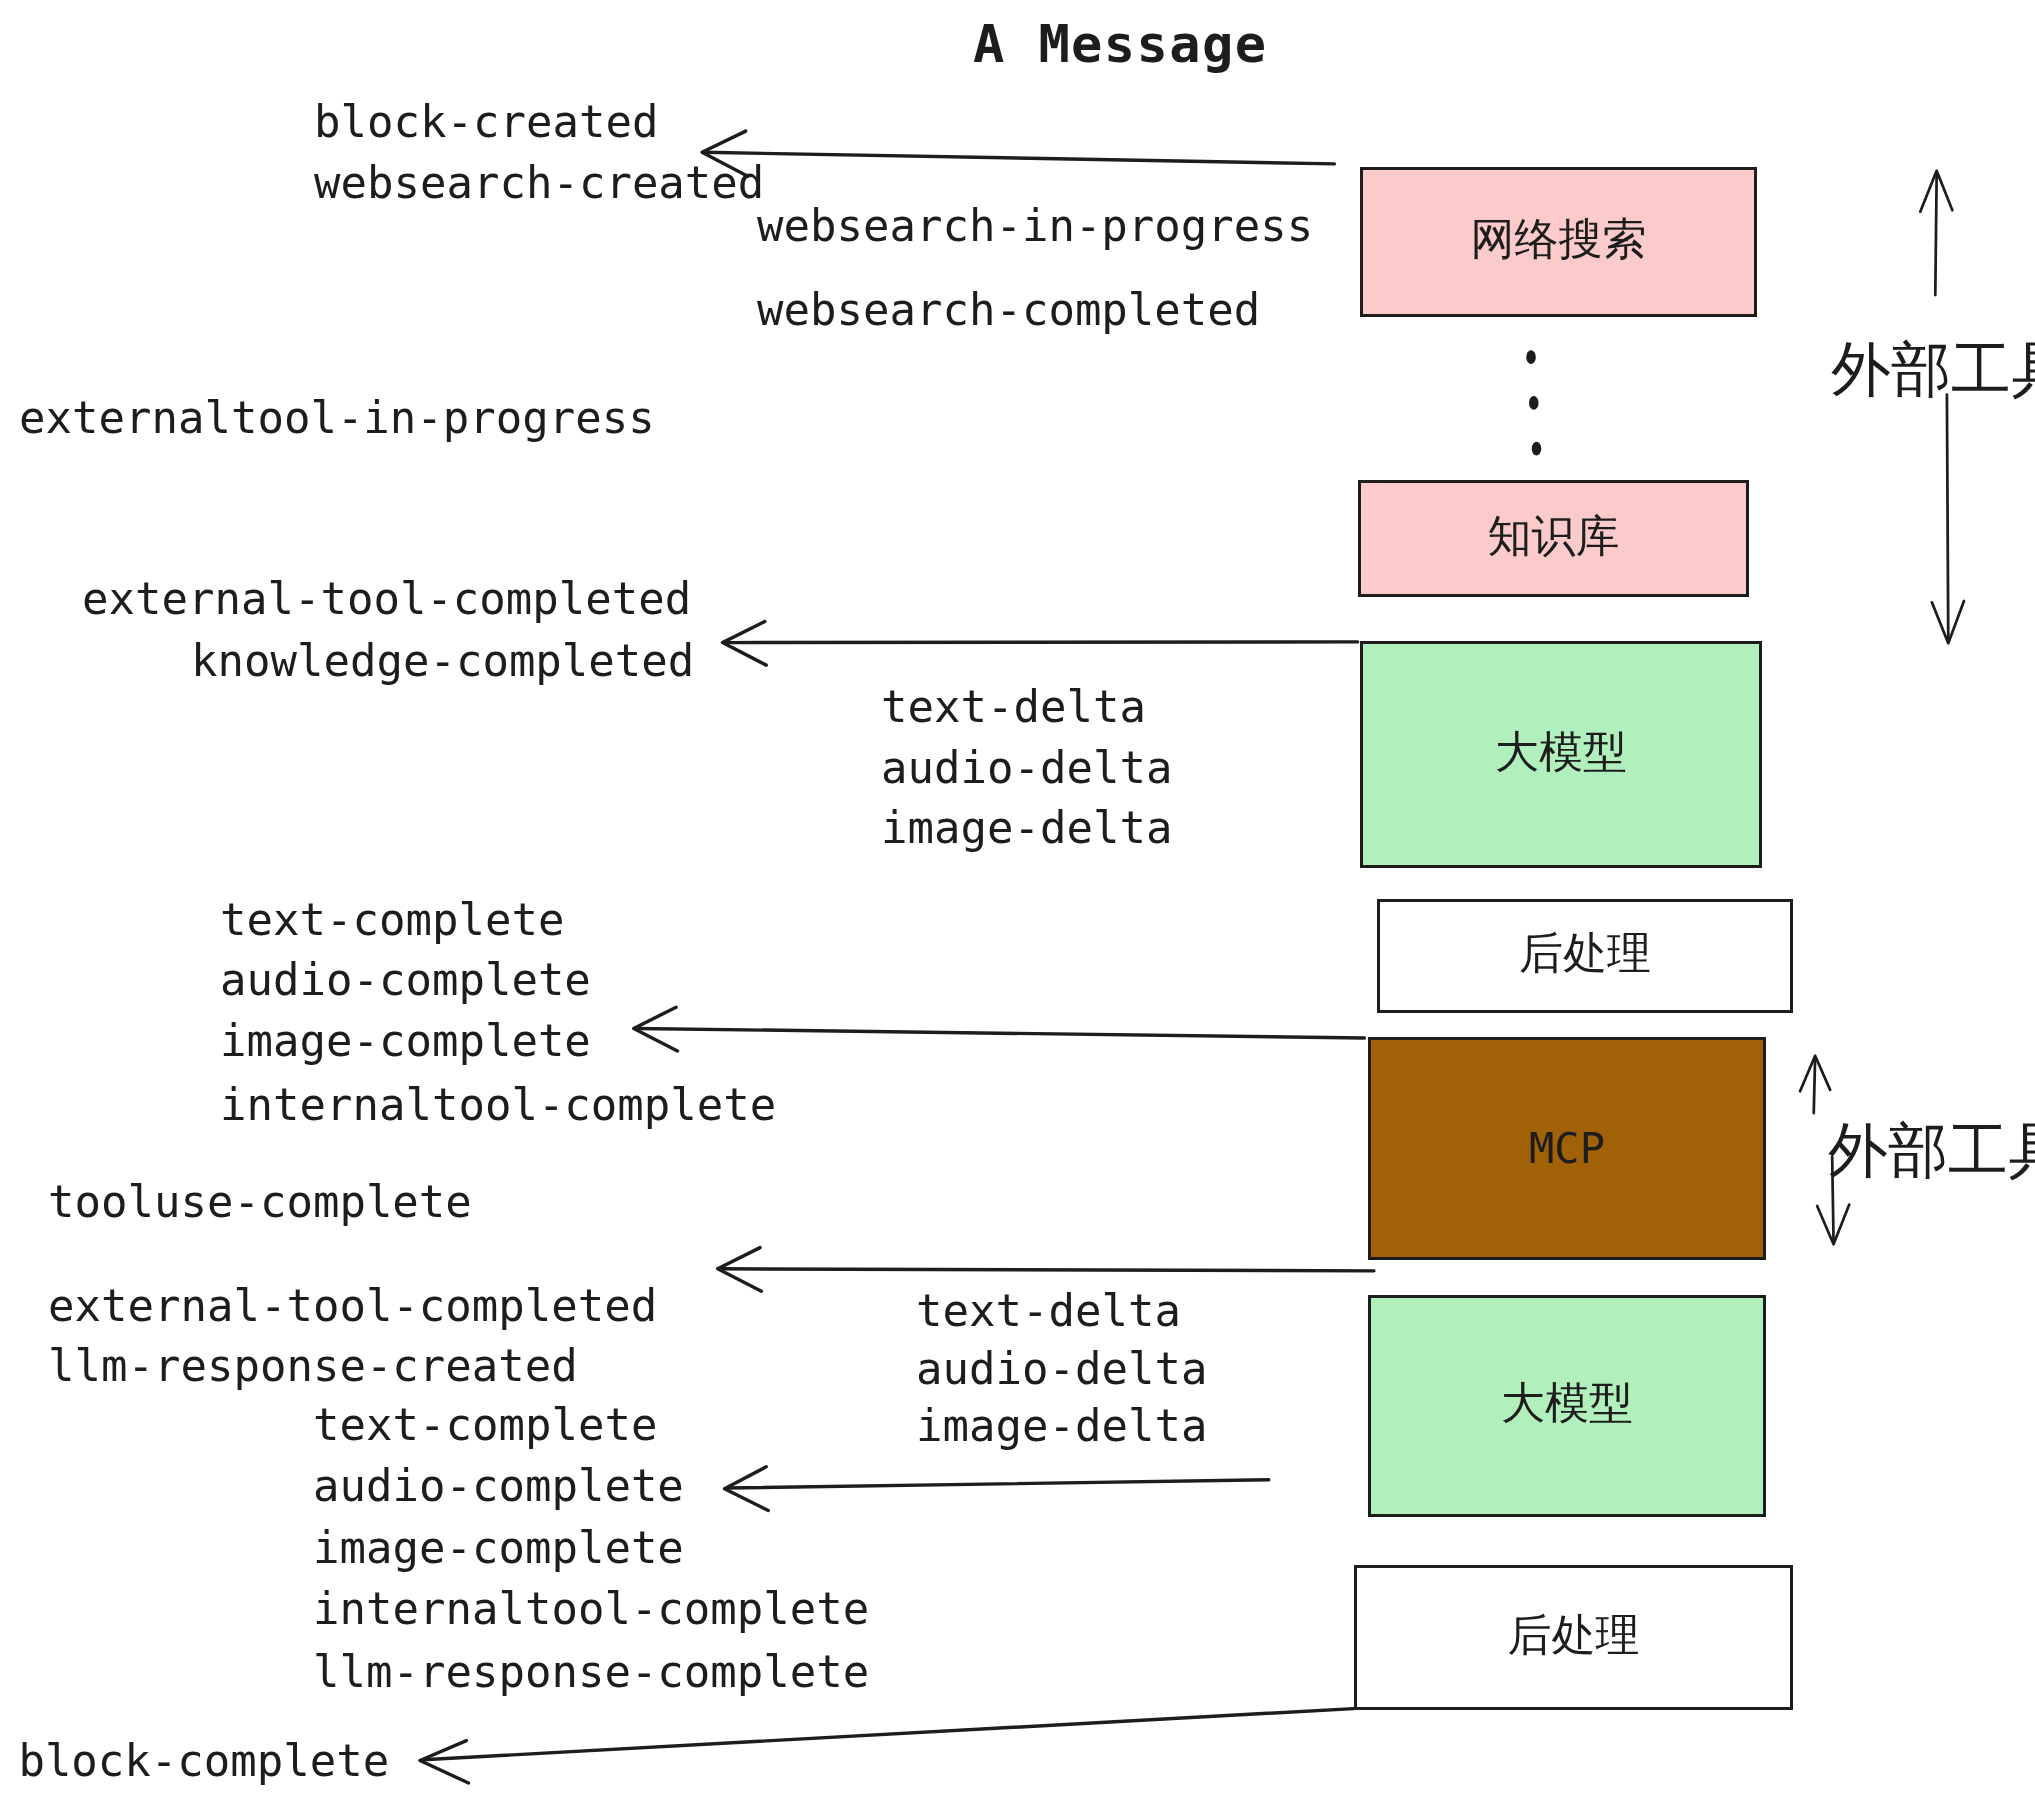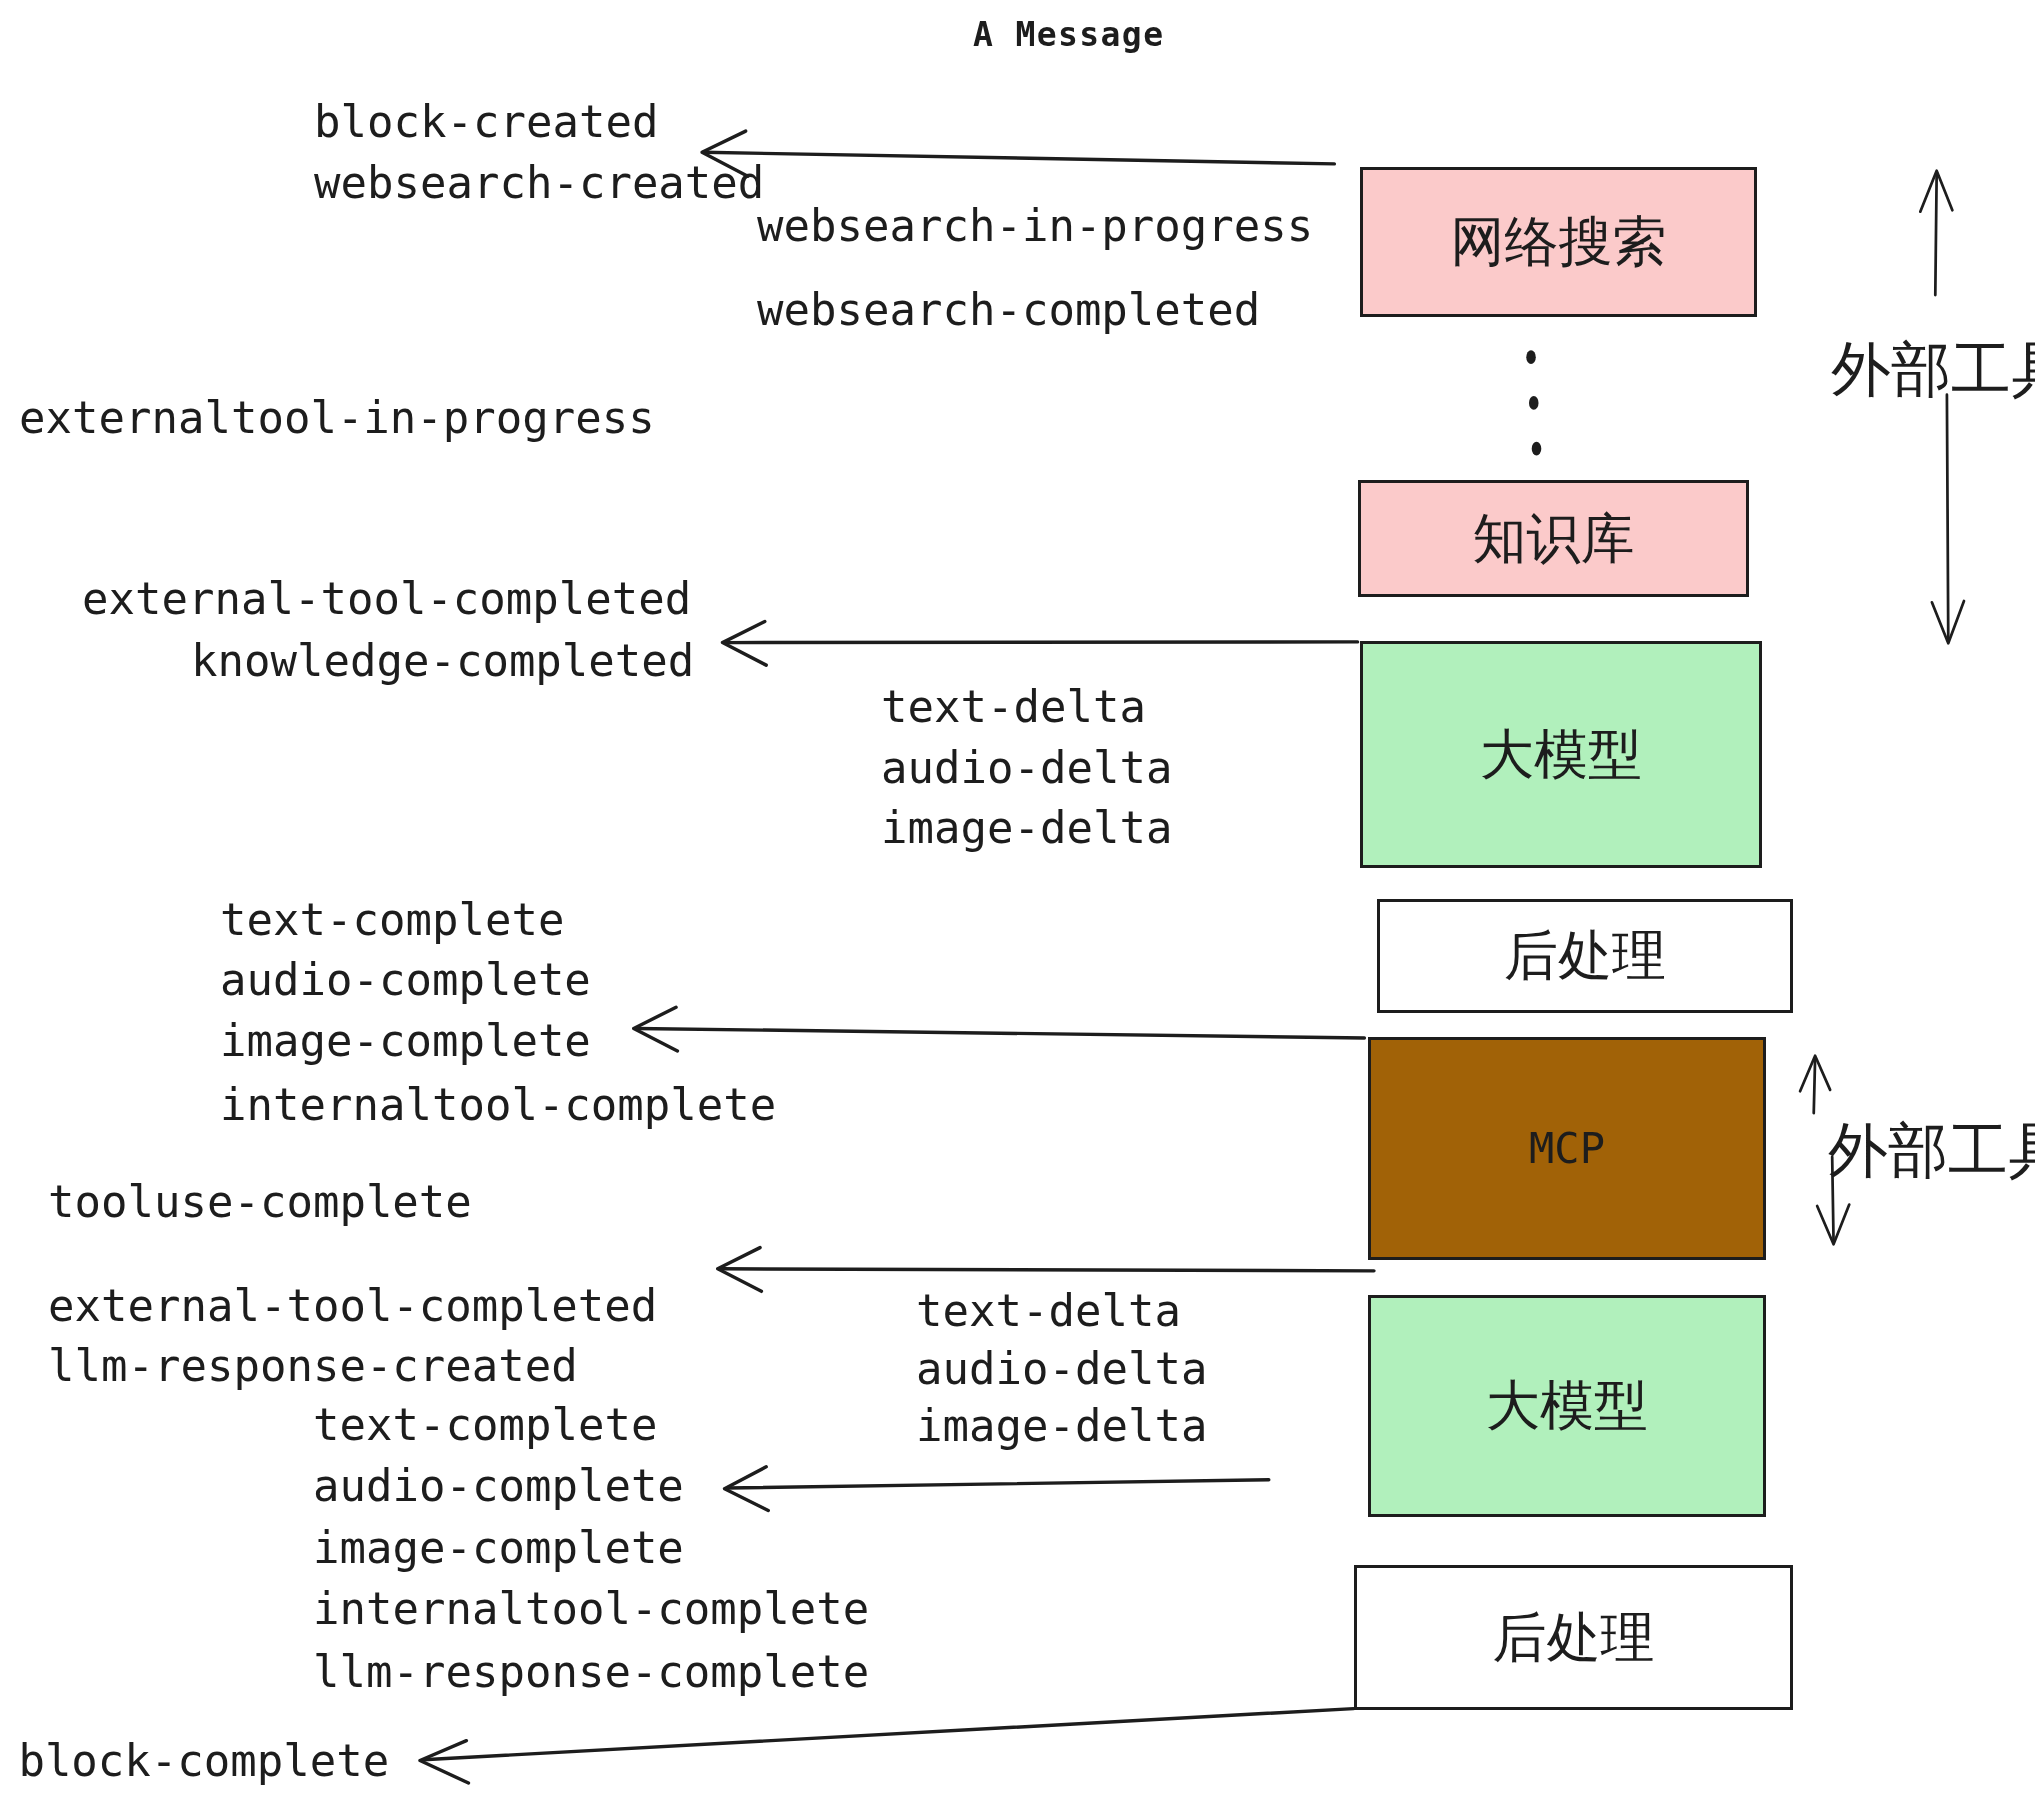--- a/index.html
+++ b/index.html
@@ -3,31 +3,31 @@
 <meta charset="utf-8">
 <style>
   html,body{margin:0;padding:0;}
   body{
     width:2035px;height:1796px;position:relative;background:#ffffff;
     font-family:"DejaVu Sans Mono", monospace;color:#1d1d1d;overflow:hidden;
   }
   .canvas{position:absolute;left:0;top:0;width:2035px;height:1796px;}
   .title{
     position:absolute;left:973px;top:18px;
-    font-size:33px;line-height:1;font-weight:bold;letter-spacing:1.4px;white-space:nowrap;text-align:right;
+    font-size:52px;line-height:1;font-weight:bold;letter-spacing:1.4px;white-space:nowrap;text-align:right;
   }
   .ev{
     position:absolute;font-size:44px;line-height:1;white-space:nowrap;
     font-family:"DejaVu Sans Mono", monospace;color:#1d1d1d;
   }
   .box{
     position:absolute;border:3.4px solid #1d1d1d;box-sizing:border-box;
     display:flex;align-items:center;justify-content:center;
-    font-size:54px;line-height:1;white-space:nowrap;
-    font-family:Liberation Serif, serif;
+    font-size:44px;line-height:1;white-space:nowrap;
+    font-family:Liberation Mono, monospace;
   }
   .box.mono{font-family:"DejaVu Sans Mono", monospace;font-size:42px;}
   .side-label{
     position:absolute;font-size:60px;line-height:1;white-space:nowrap;
     font-family:"DejaVu Sans", "Liberation Sans", sans-serif;color:#1d1d1d;
   }
   svg.arrows{position:absolute;left:0;top:0;}
   svg.arrows path{stroke:#1d1d1d;fill:none;stroke-linecap:round;stroke-linejoin:round;}
   svg.arrows path.msg{stroke-width:5px;}
   svg.arrows path.side{stroke-width:4px;}

